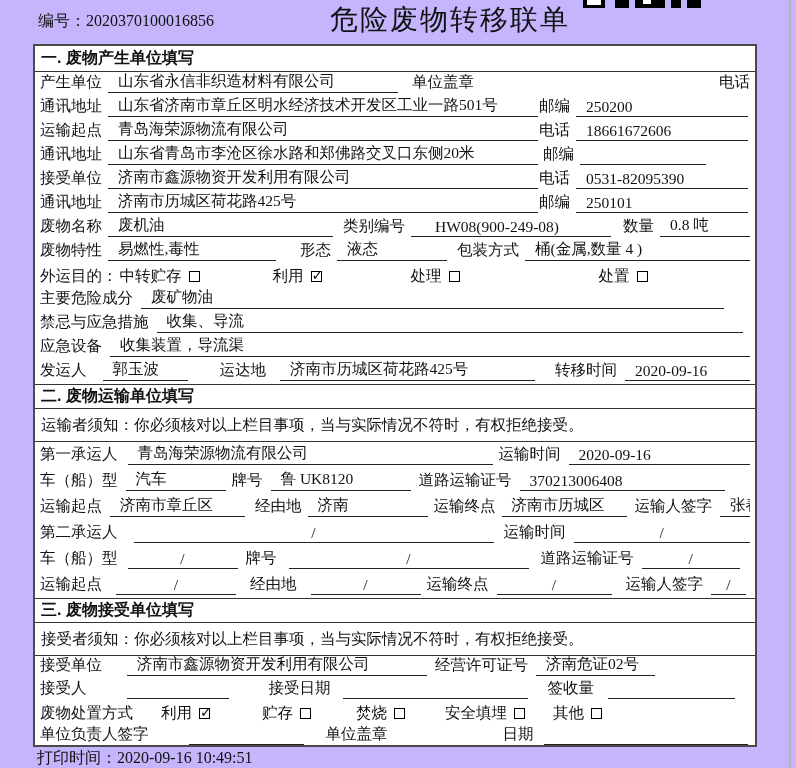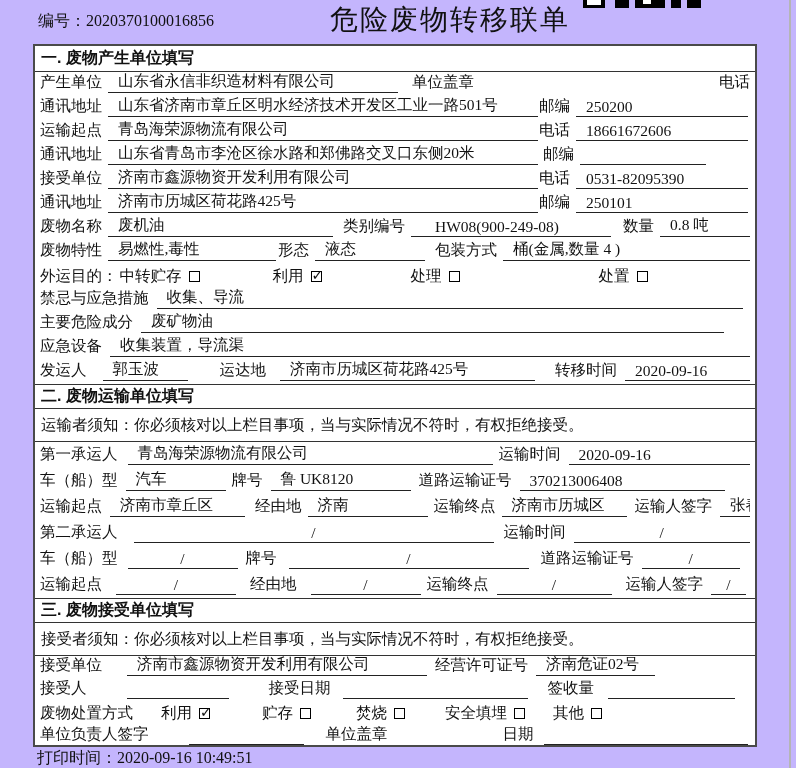--- a/index.html
+++ b/index.html
@@ -127,21 +127,21 @@
       <span class="ul" style="width:225px;margin-left:6px">废机油</span>
       <span class="lbl" style="margin-left:10px">类别编号</span>
       <span class="ul" style="width:200px;margin-left:6px;padding-left:24px">HW08(900-249-08)</span>
       <span class="lbl" style="margin-left:12px">数量</span>
       <span class="ul fill" style="margin-left:6px">0.8 吨</span>
     </div>
 
     <div class="row">
       <span class="lbl">废物特性</span>
       <span class="ul" style="width:168px;margin-left:6px">易燃性,毒性</span>
-      <span class="lbl" style="margin-left:2px">形态</span>
+      <span class="lbl" style="margin-left:24px">形态</span>
       <span class="ul" style="width:110px;margin-left:6px">液态</span>
       <span class="lbl" style="margin-left:10px">包装方式</span>
       <span class="ul fill" style="margin-left:6px">桶(金属,数量 4 )</span>
     </div>
 
     <div class="row opts">
       <span class="lbl">外运目的：</span>
       <span class="opt" style="margin-left:2px">
         <span>中转贮存</span>
         <span class="cb"></span>
@@ -154,27 +154,27 @@
         <span>处理</span>
         <span class="cb"></span>
       </span>
       <span class="opt" style="margin-left:139px">
         <span>处置</span>
         <span class="cb"></span>
       </span>
     </div>
 
     <div class="row">
+      <span class="lbl">主要危险成分</span>
+      <span class="ul fill" style="margin-left:8px;margin-right:26px">废矿物油</span>
+    </div>
+
+    <div class="row">
       <span class="lbl">禁忌与应急措施</span>
       <span class="ul fill" style="margin-left:8px;margin-right:7px">收集、导流</span>
-    </div>
-
-    <div class="row">
-      <span class="lbl">主要危险成分</span>
-      <span class="ul fill" style="margin-left:8px;margin-right:26px">废矿物油</span>
     </div>
 
     <div class="row">
       <span class="lbl">应急设备</span>
       <span class="ul fill" style="margin-left:8px">收集装置，导流渠</span>
     </div>
 
     <div class="row">
       <span class="lbl">发运人</span>
       <span class="ul" style="width:85px;margin-left:16px">郭玉波</span>

